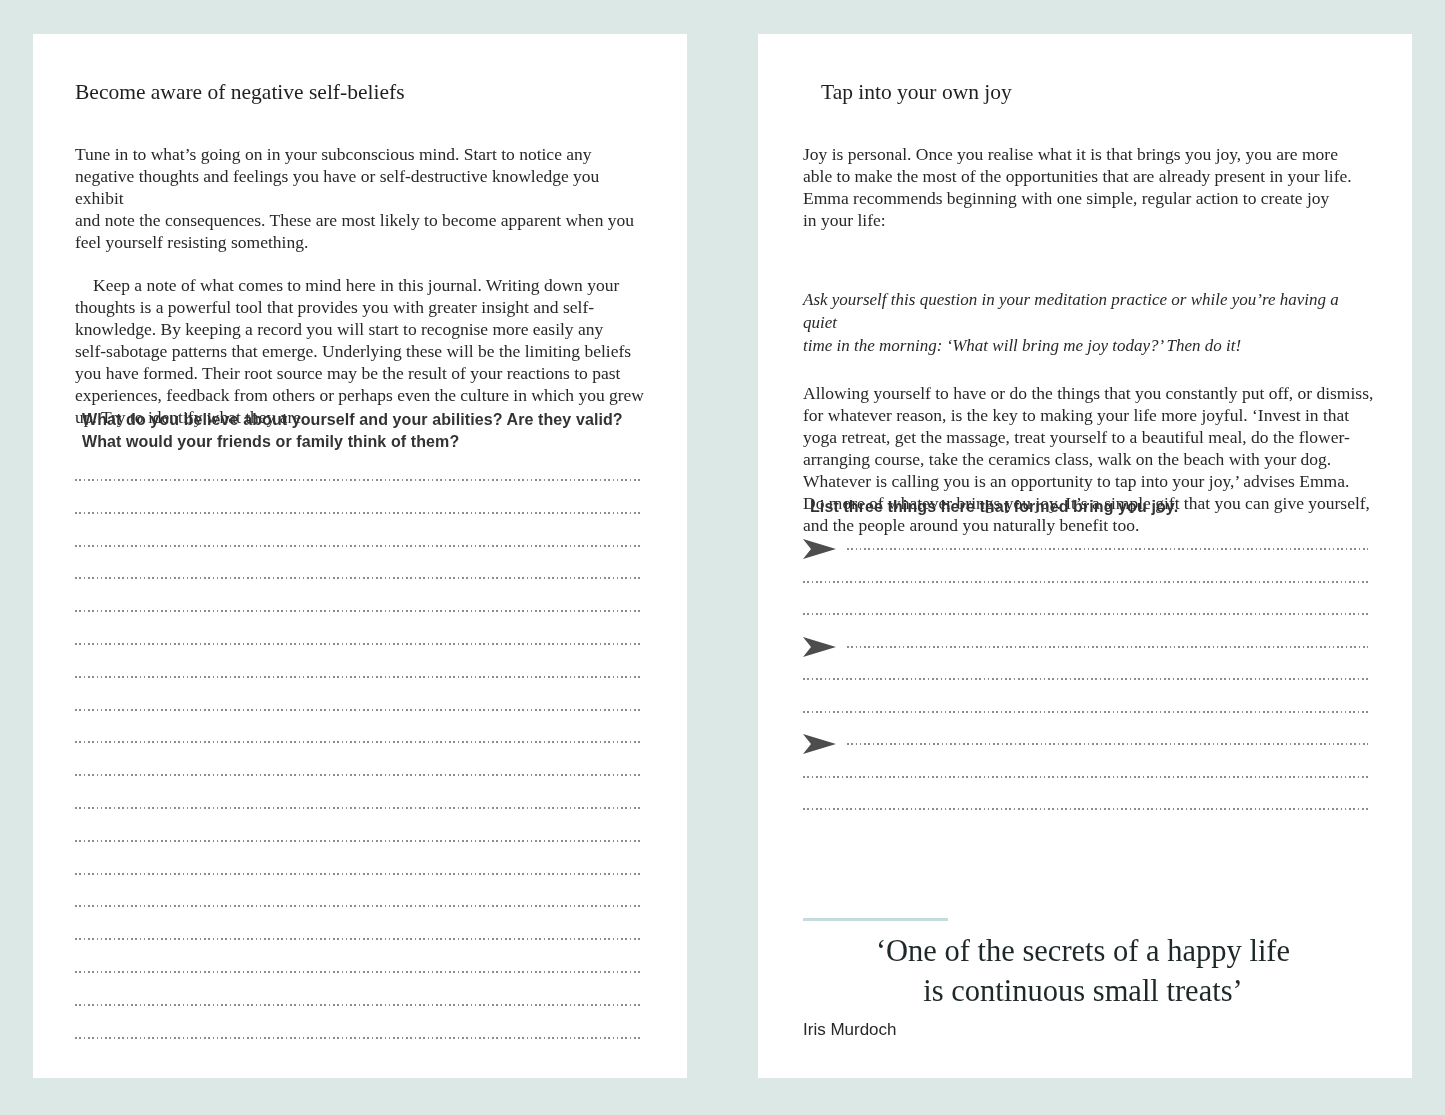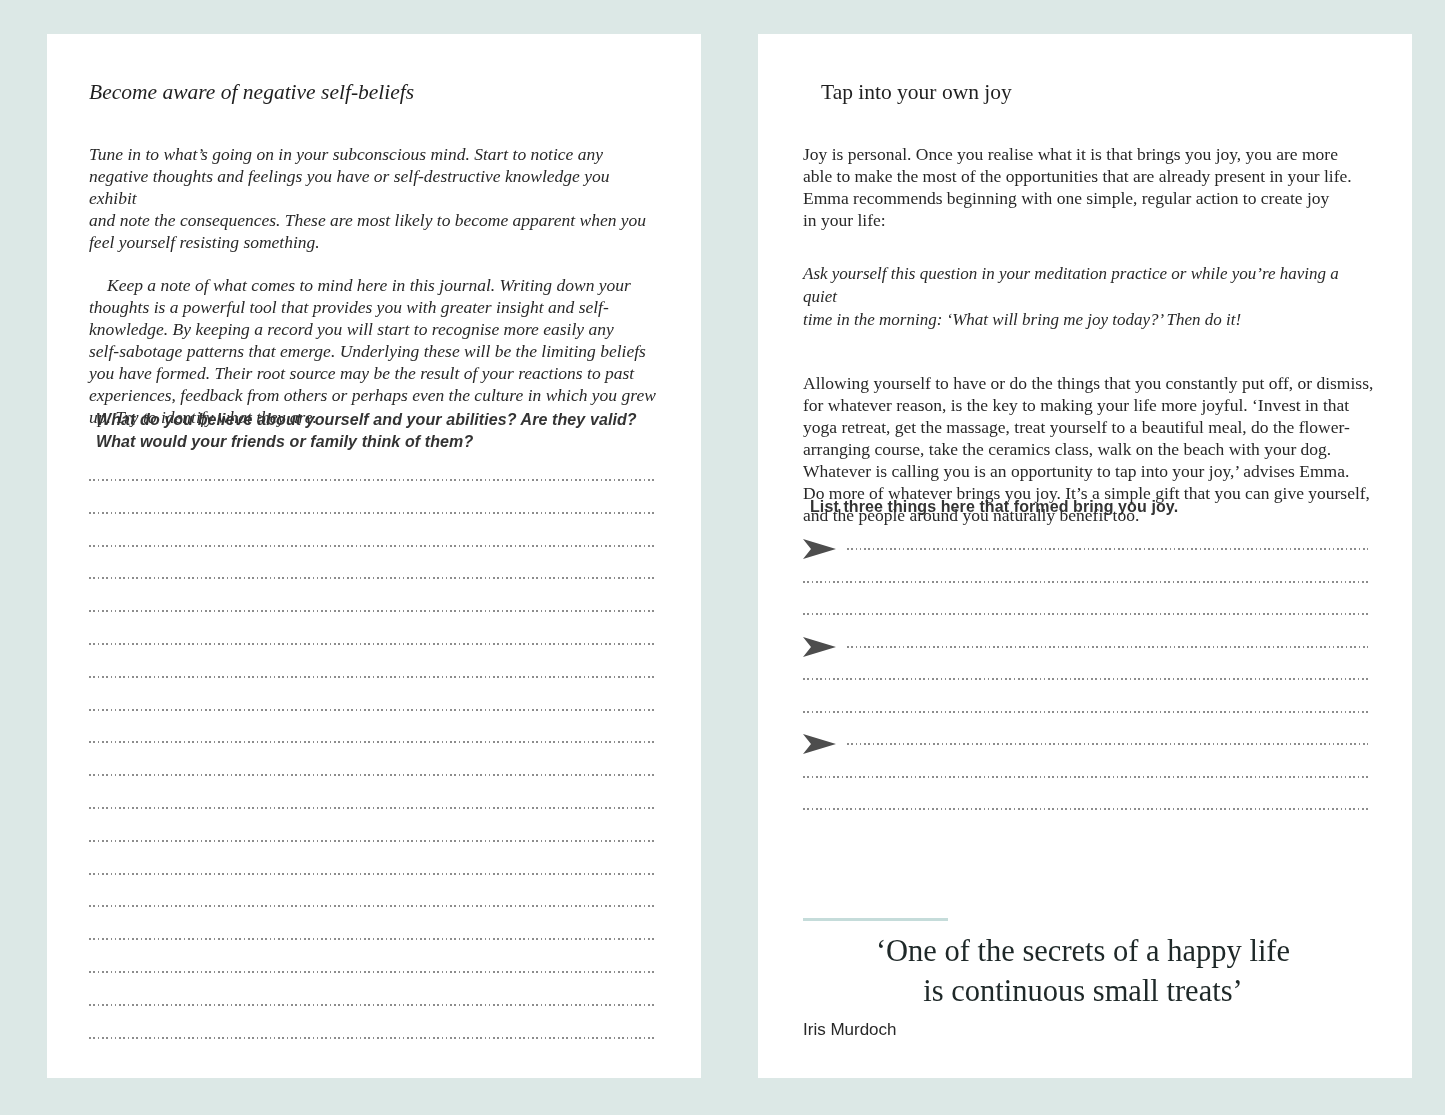--- a/index.html
+++ b/index.html
@@ -21,21 +21,21 @@
     position:relative;
     overflow:hidden;
   }
   .page{
     position:absolute;
     top:34px;
     width:654px;
     height:1044px;
     background:var(--page);
   }
-  .page.left{left:47px;font-style:italic;}
+  .page.left{left:33px;}
   .page.right{left:758px;}
 
   .page h1{
     position:absolute;
     top:45px;
     font-family:"Liberation Serif", serif;
     font-weight:500;
     font-size:21.5px;
     line-height:26px;
     color:var(--heading);
@@ -50,26 +50,26 @@
     width:572px;
     font-size:17.5px;
     line-height:21.9px;
     color:var(--body);
     white-space:pre-line;
   }
   .page.left .body{left:42px;}
   .page.right .body{left:45px;}
   .body p{margin:0;}
   .body p.indent{text-indent:18px;}
-  .page.right .body p.p1{margin-bottom:9px;}
+  .page.right .body p.p1{margin-bottom:35px;}
   .page.right .body p.italic{
     font-style:italic;
     font-size:17px;
     line-height:23px;
-    margin-bottom:20px;
+    margin-bottom:4px;
   }
 
   .prompt{
     position:absolute;
     font-family:"Liberation Sans", sans-serif;
     font-weight:700;
     font-size:16px;
     line-height:22px;
     color:var(--prompt);
     letter-spacing:0.1px;

